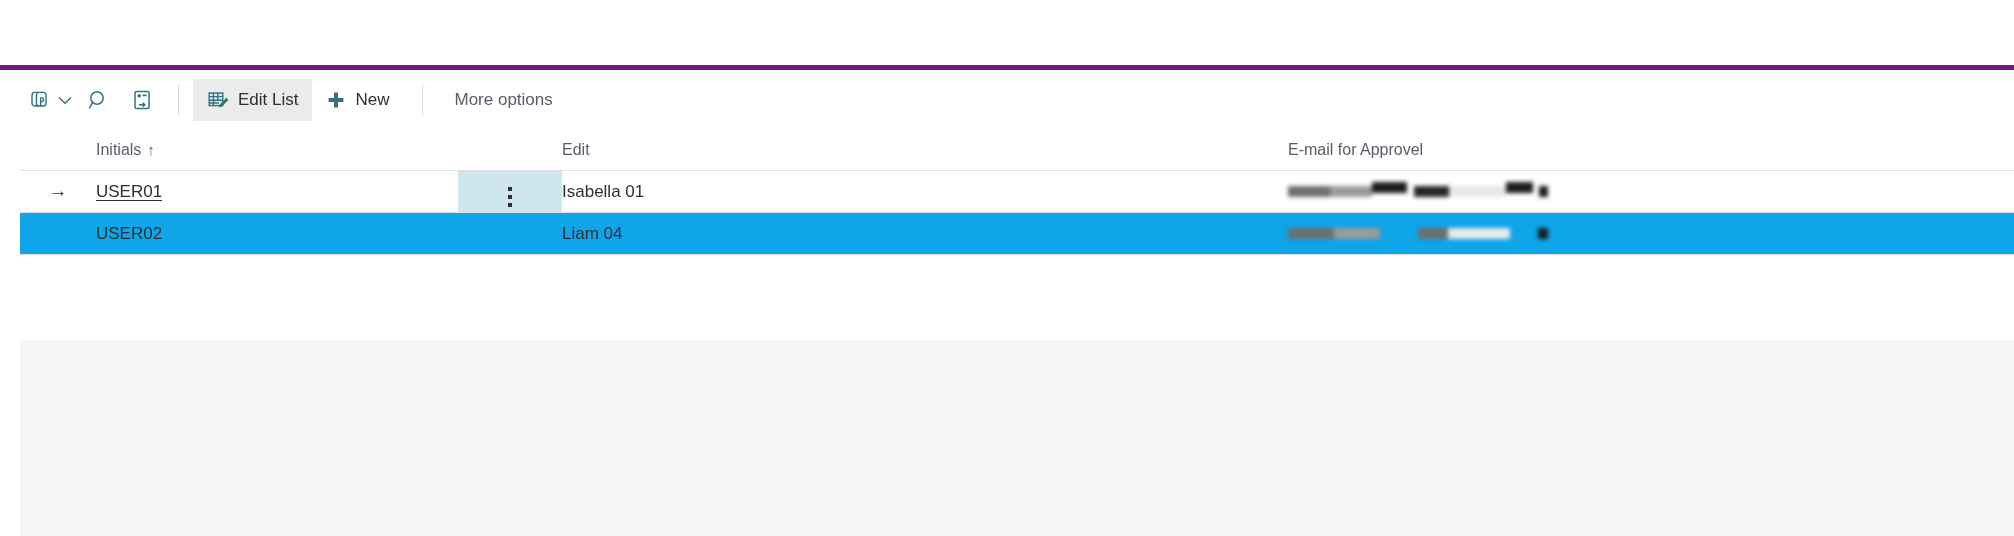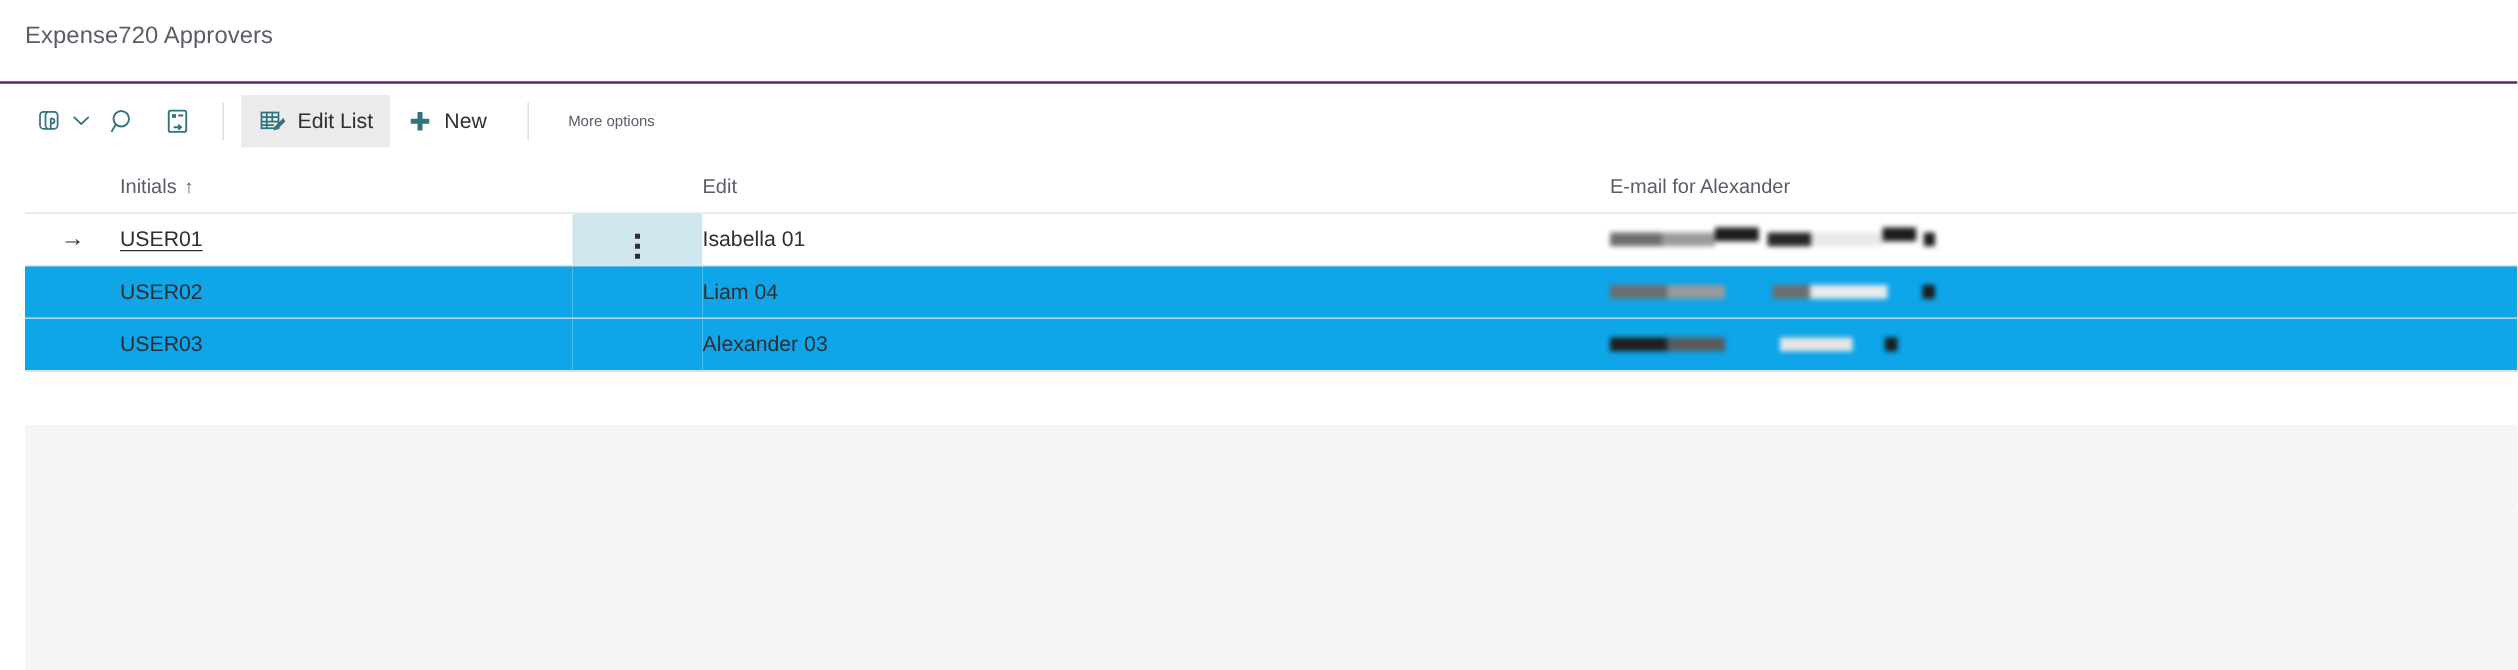--- a/index.html
+++ b/index.html
@@ -43,21 +43,21 @@
   }
 
   
   .toolbar {
     position: absolute;
     left: 0;
     top: 65px;
     width: 2014px;
     height: 60px;
     background: #ffffff;
-    border-top: 2px solid #701a75;
+    border-top: 5px solid #701a75;
     box-sizing: border-box;
   }
   .toolbar-inner {
     position: absolute;
     left: 20px;
     top: 0;
     height: 59px;
     display: flex;
     align-items: center;
   }
@@ -103,21 +103,21 @@
   .cmd.active {
     background: #ebebeb;
   }
   .cmd .glyph {
     display: flex;
     align-items: center;
     color: #31737f;
     flex: none;
   }
   .more-options {
-    font-size: 12px;
+    font-size: 17px;
     color: #5a5c68;
     cursor: pointer;
     padding: 0 14px;
     height: 42px;
     display: flex;
     align-items: center;
     white-space: nowrap;
   }
 
   
@@ -244,23 +244,20 @@
     width: 20px;
     height: 196px;
     background: #ffffff;
   }
 </style>
 </head>
 <body>
 
 <div class="page">
 
-  <div class="title-band">
-    <div class="page-title">Expense720 Approvers</div>
-  </div>
 
   <div class="toolbar">
     <div class="toolbar-inner">
 
       <div class="icon-btn first">
         <svg width="24" height="22" viewBox="0 0 24 22" fill="none" stroke="#31737f" stroke-width="1.4">
           <path d="M4 6.5 C4 4.8 5.2 3.4 6.7 3.4 L11 3.4 C9.6 3.4 8.4 4.8 8.4 6.5 L8.4 14 C8.4 15.7 9.6 17 11 17 L6.7 17 C5.2 17 4 15.7 4 14 Z"></path>
           <path d="M11 3.4 L15.4 3.4 C16.9 3.4 18.1 4.8 18.1 6.5 L18.1 14 C18.1 15.7 16.9 17 15.4 17 L11 17"></path>
           <path d="M12.6 8.6 L12.6 17.6"></path>
           <path d="M12.6 8.6 C14.6 8.6 15.6 9.5 15.6 10.7 C15.6 11.9 14.6 12.7 12.6 12.7"></path>
@@ -318,21 +315,21 @@
     </div>
   </div>
 
   <div class="grid-wrap">
 
     <div class="col-headers">
       <div class="col-header" style="left:76px;">
         <span>Initials</span><span class="sort-arrow">↑</span>
       </div>
       <div class="col-header" style="left:542px;">Edit</div>
-      <div class="col-header" style="left:1268px;">E-mail for Alexander</div>
+      <div class="col-header" style="left:1268px;">E-mail for Approvel</div>
     </div>
 
     <table class="grid">
       <tbody>
         <tr class="current">
           <td class="c-ind">
             <span class="row-arrow">→</span>
           </td>
           <td class="c-initials">
             <span class="initials-link">USER01</span>
@@ -373,37 +370,19 @@
               <span class="blob" style="width:46px;background:#9a9a9a;"></span>
               <span class="blob" style="width:38px;background:transparent;"></span>
               <span class="blob" style="width:30px;background:#6e6e6e;"></span>
               <span class="blob" style="width:62px;background:#eaeaea;"></span>
               <span class="blob" style="width:28px;background:transparent;"></span>
               <span class="blob" style="width:10px;background:#1b1b1b;"></span>
             </div>
           </td>
         </tr>
 
-        <tr>
-          <td class="c-ind">
-            <span class="row-arrow"></span>
-          </td>
-          <td class="c-initials">USER03</td>
-          <td class="c-dots"></td>
-          <td class="c-name">Alexander 03</td>
-          <td class="c-email">
-            <div class="redact">
-              <span class="blob" style="width:46px;background:#1f1f1f;"></span>
-              <span class="blob" style="width:46px;background:#5a5a5a;"></span>
-              <span class="blob" style="width:44px;background:transparent;"></span>
-              <span class="blob" style="width:58px;background:#e6e6e6;"></span>
-              <span class="blob" style="width:26px;background:transparent;"></span>
-              <span class="blob" style="width:10px;background:#1b1b1b;"></span>
-            </div>
-          </td>
-        </tr>
       </tbody>
     </table>
   </div>
 
   <div class="filler"></div>
   <div class="left-strip"></div>
 </div>
 
 </body></html>

